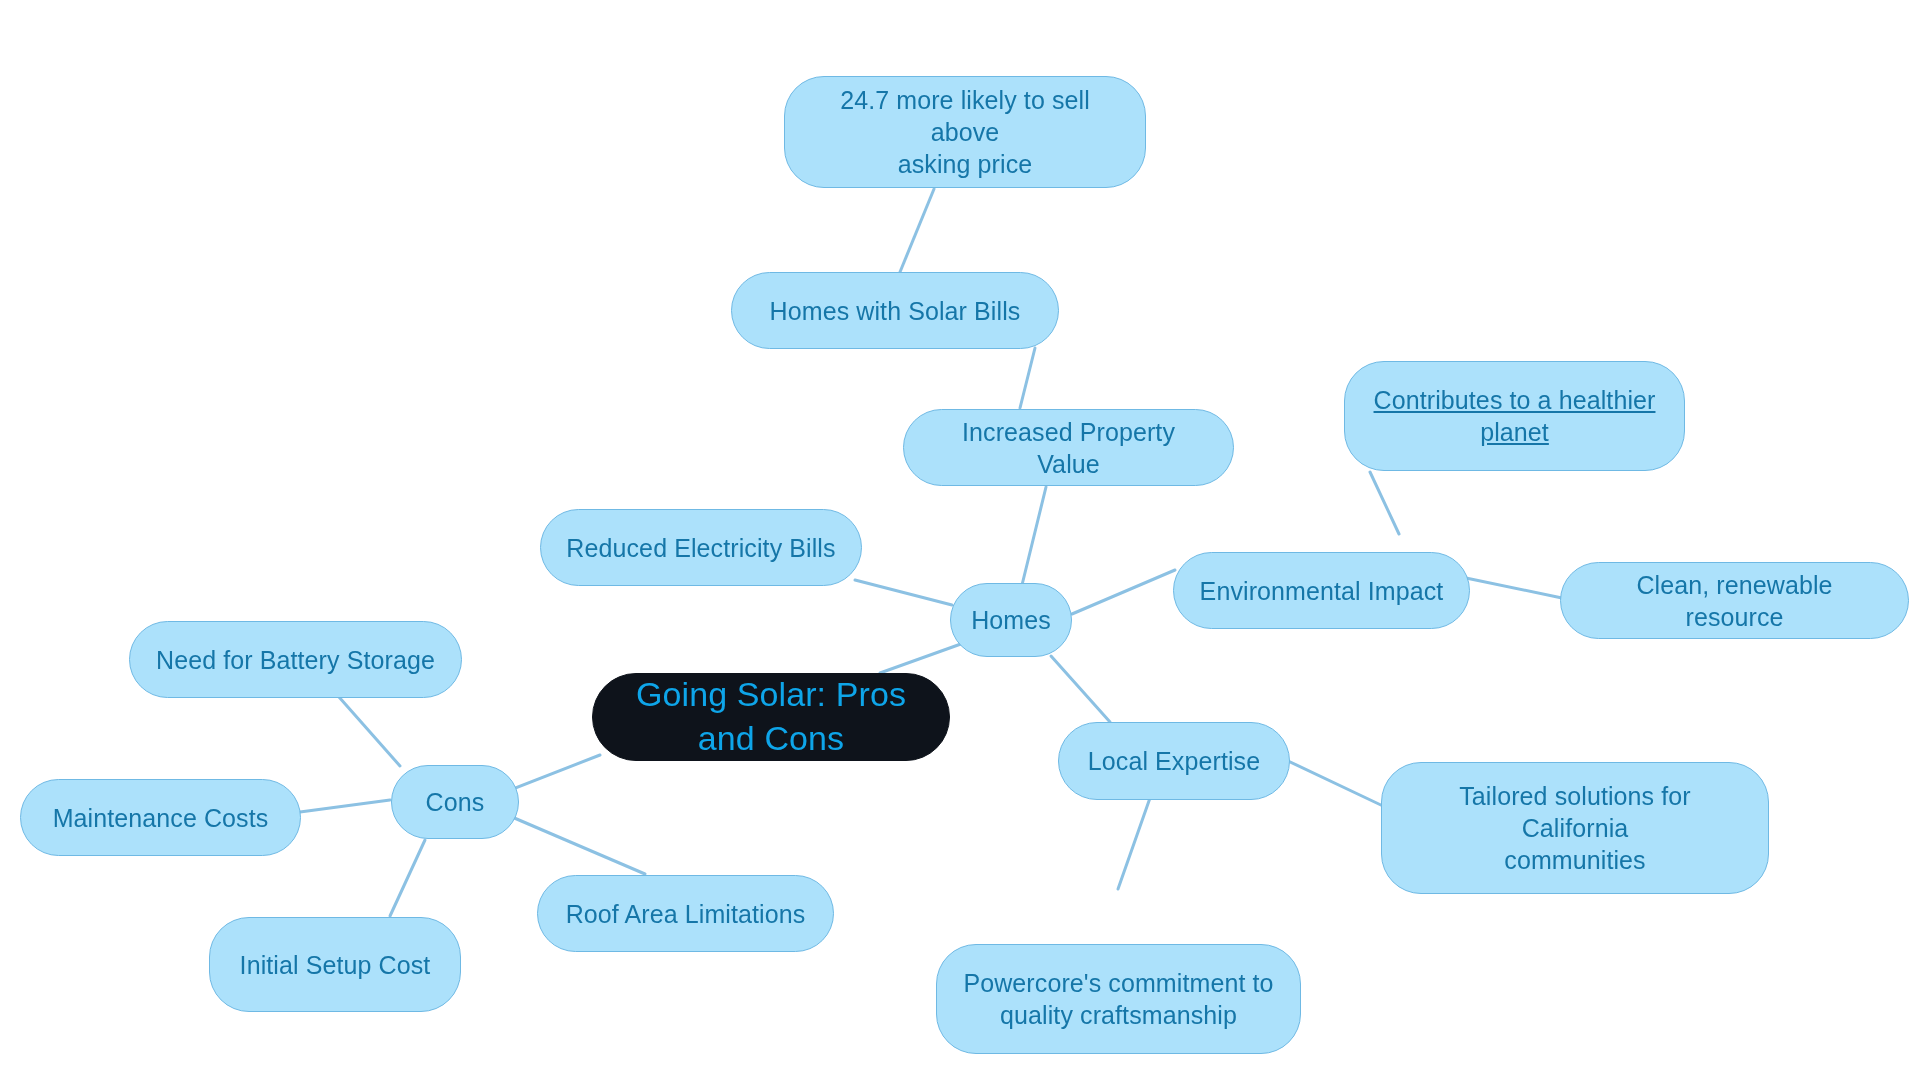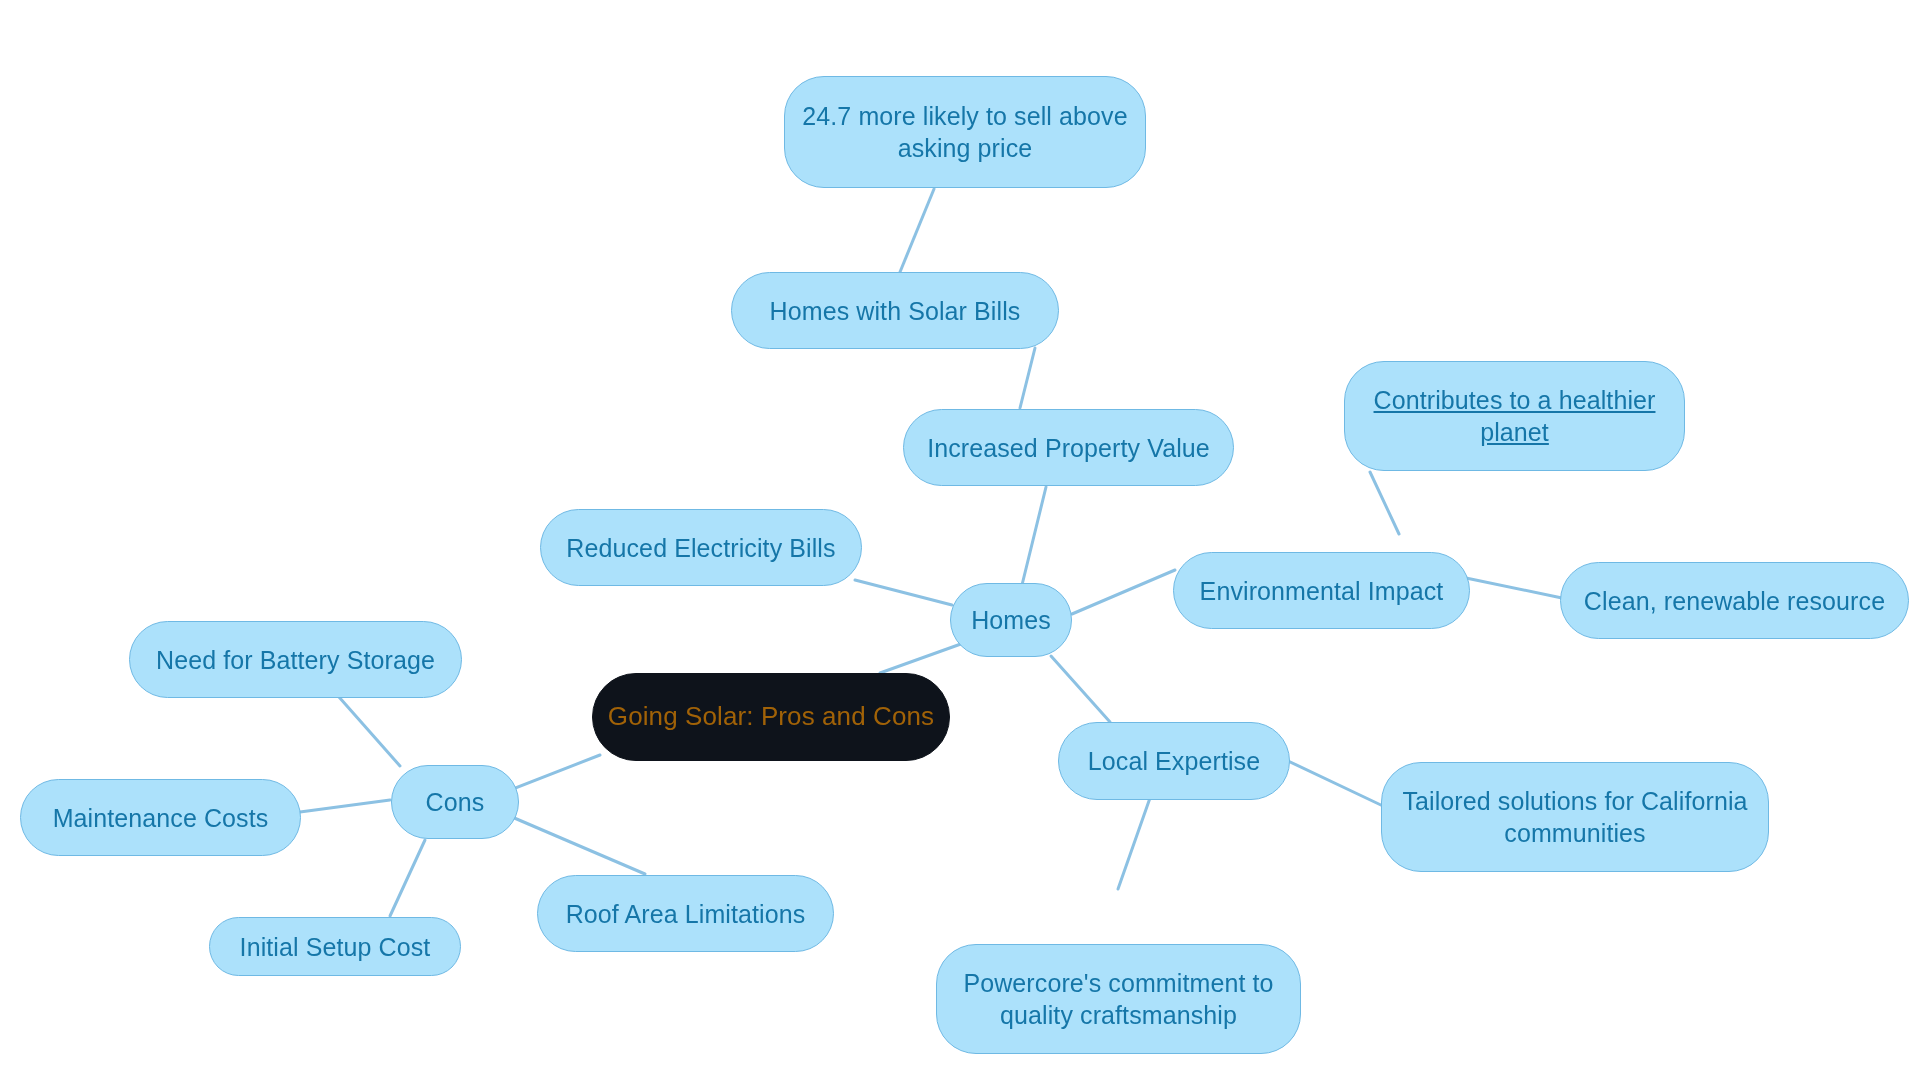--- a/index.html
+++ b/index.html
@@ -33,30 +33,30 @@
     align-items: center;
     justify-content: center;
     text-align: center;
     border-radius: 40px;
     background: #ace1fb;
     border: 1.6px solid #6fb9e4;
     color: #1576a8;
     font-size: 25px;
     line-height: 1.28;
     letter-spacing: 0.1px;
-    padding: 6px 8px;
+    padding: 6px 24px;
     white-space: pre-line;
     cursor: pointer;
   }
   .node.root {
     background: #0e131b;
     border: 1.6px solid #0e131b;
-    color: #a16207;
+    color: #0ea5e9;
     border-radius: 48px;
-    font-size: 26px;
+    font-size: 34px;
   }
   .node.hub {
     font-size: 25px;
     border-radius: 48px;
   }
 </style>
 </head>
 <body>
 
 <div id="canvas">
@@ -85,22 +85,22 @@
       <div class="node" style="left: 540px; top: 509px; width: 322px; height: 77px;">Reduced Electricity Bills</div>
       <div class="node" style="left: 903px; top: 409px; width: 331px; height: 77px;">Increased Property Value</div>
       <div class="node" style="left: 731px; top: 272px; width: 328px; height: 77px;">Homes with Solar Bills</div>
       <div class="node" style="left: 784px; top: 76px; width: 362px; height: 112px;">24.7 more likely to sell above
 asking price</div>
       <div class="node" style="left: 1173px; top: 552px; width: 297px; height: 77px;">Environmental Impact</div>
       <div class="node" style="left: 1344px; top: 361px; width: 341px; height: 110px; text-decoration: underline;">Contributes to a healthier
 planet</div>
       <div class="node" style="left: 1560px; top: 562px; width: 349px; height: 77px;">Clean, renewable resource</div>
       <div class="node" style="left: 1058px; top: 722px; width: 232px; height: 78px;">Local Expertise</div>
-      <div class="node" style="left: 1381px; top: 762px; width: 388px; height: 110px;">Tailored solutions for California
+      <div class="node" style="left: 1381px; top: 762px; width: 388px; height: 132px;">Tailored solutions for California
 communities</div>
       <div class="node" style="left: 936px; top: 944px; width: 365px; height: 110px;">Powercore's commitment to
 quality craftsmanship</div>
       <div class="node" style="left: 129px; top: 621px; width: 333px; height: 77px;">Need for Battery Storage</div>
       <div class="node" style="left: 20px; top: 779px; width: 281px; height: 77px;">Maintenance Costs</div>
-      <div class="node" style="left: 209px; top: 917px; width: 252px; height: 59px; text-align: right;">Initial Setup Cost</div>
+      <div class="node" style="left: 209px; top: 917px; width: 252px; height: 95px; text-align: right;">Initial Setup Cost</div>
       <div class="node" style="left: 537px; top: 875px; width: 297px; height: 77px;">Roof Area Limitations</div>
     </div>
 </div>
 
 </body></html>

